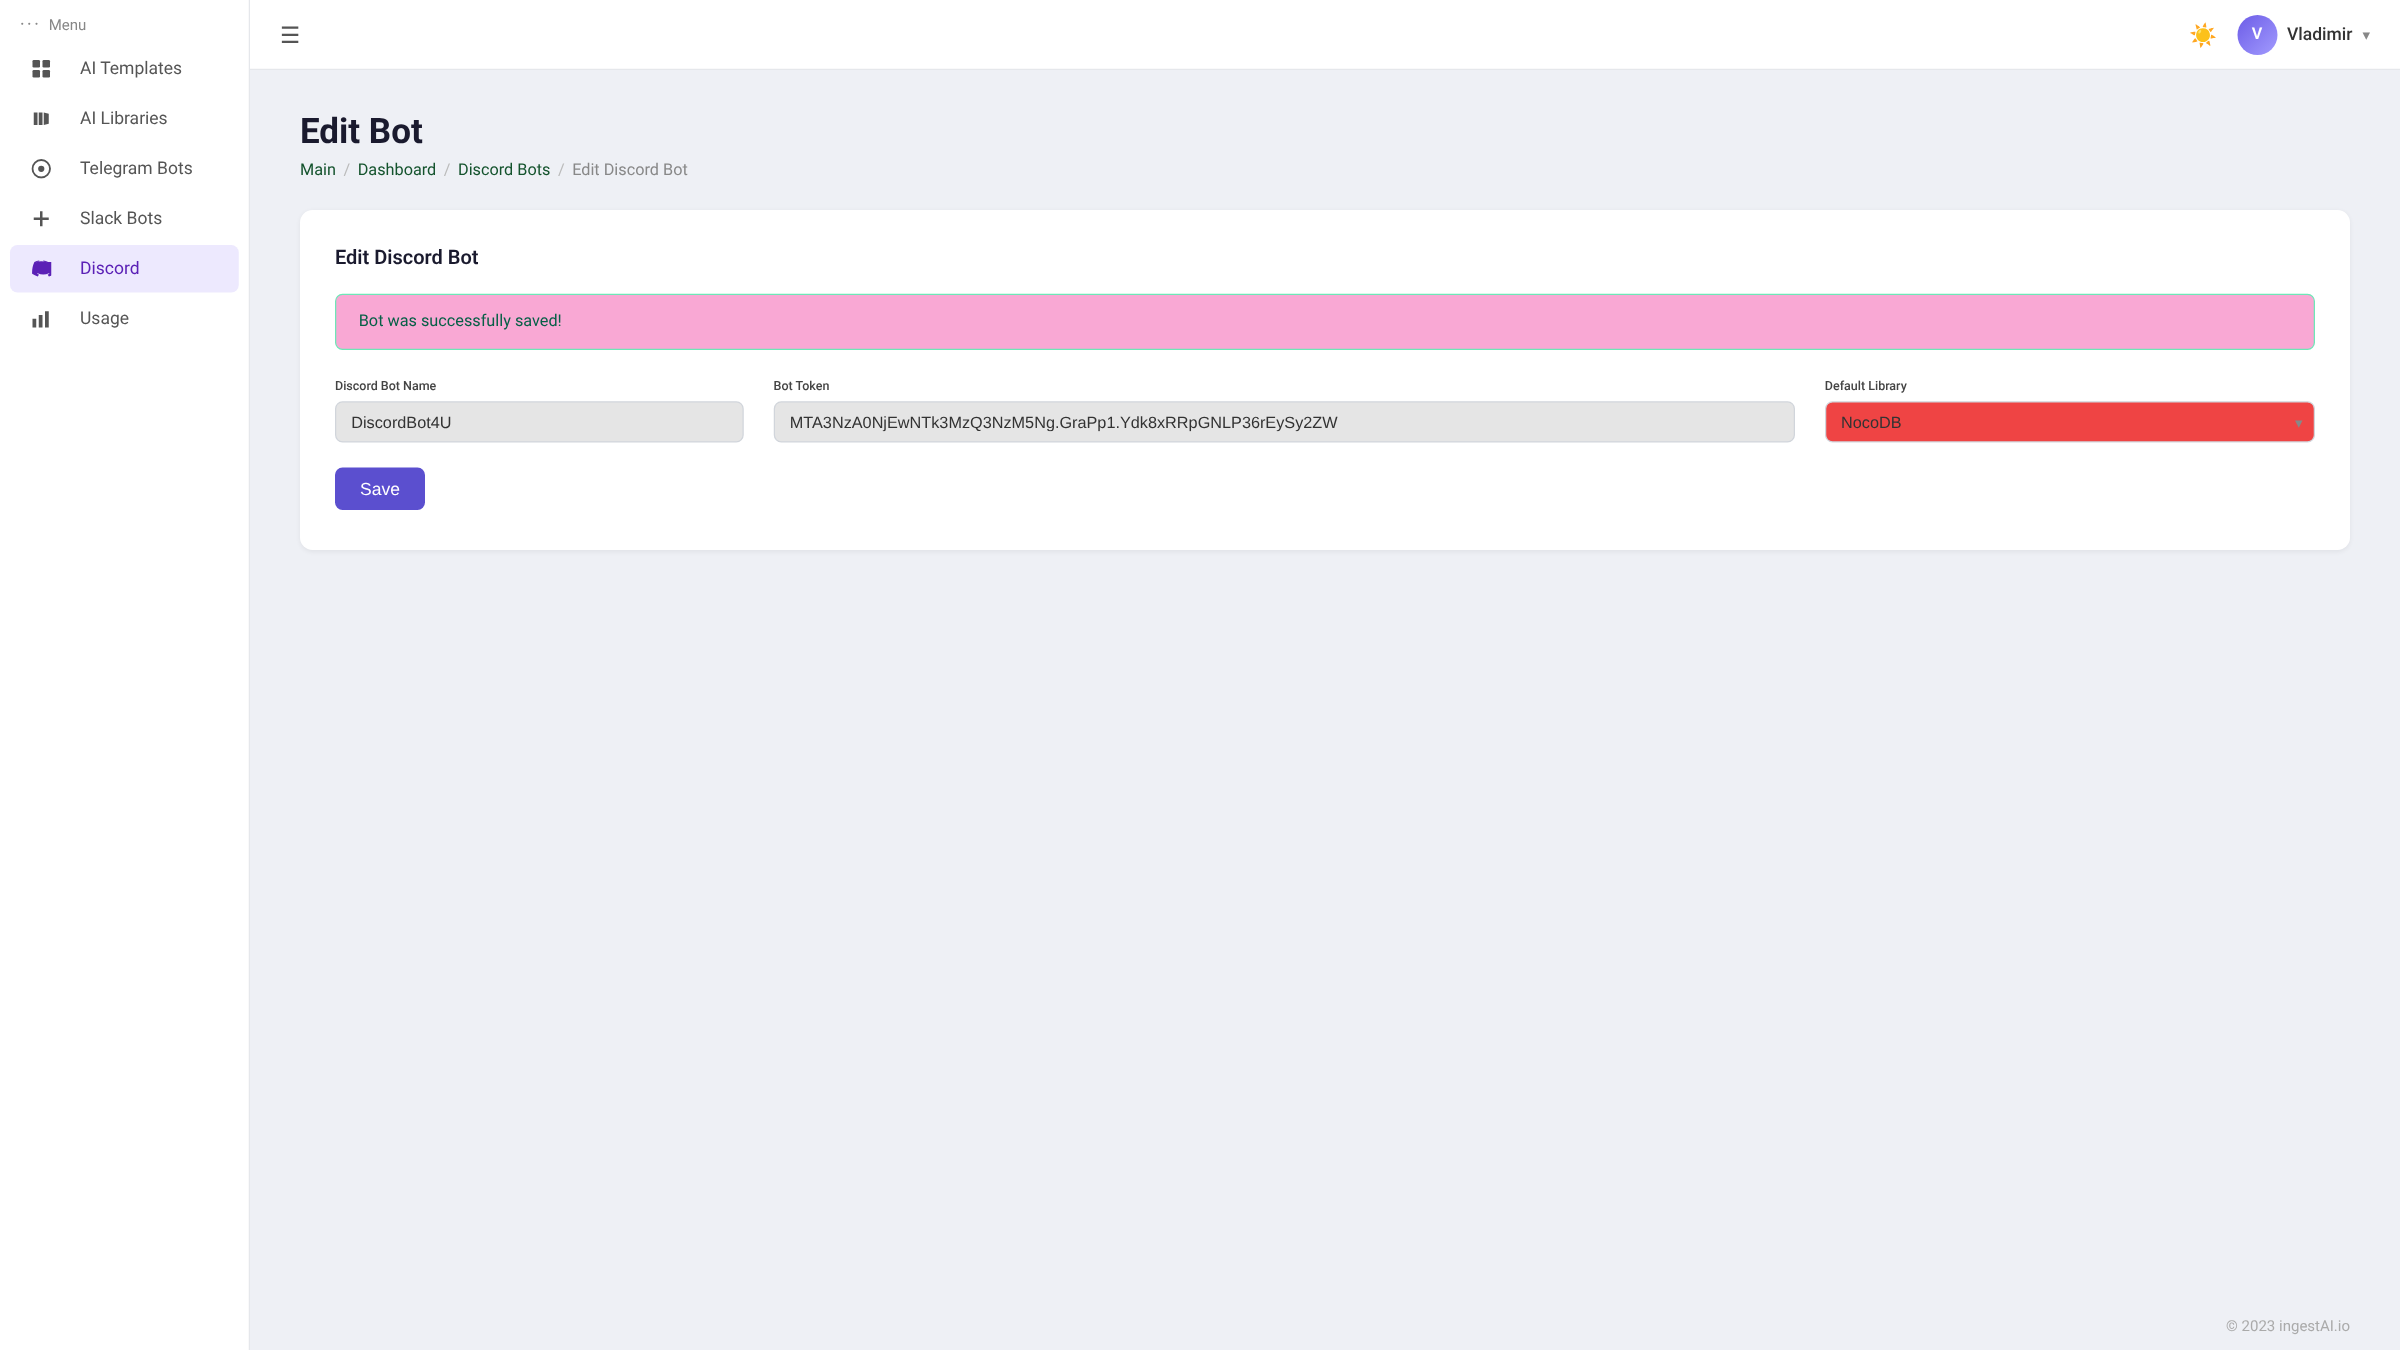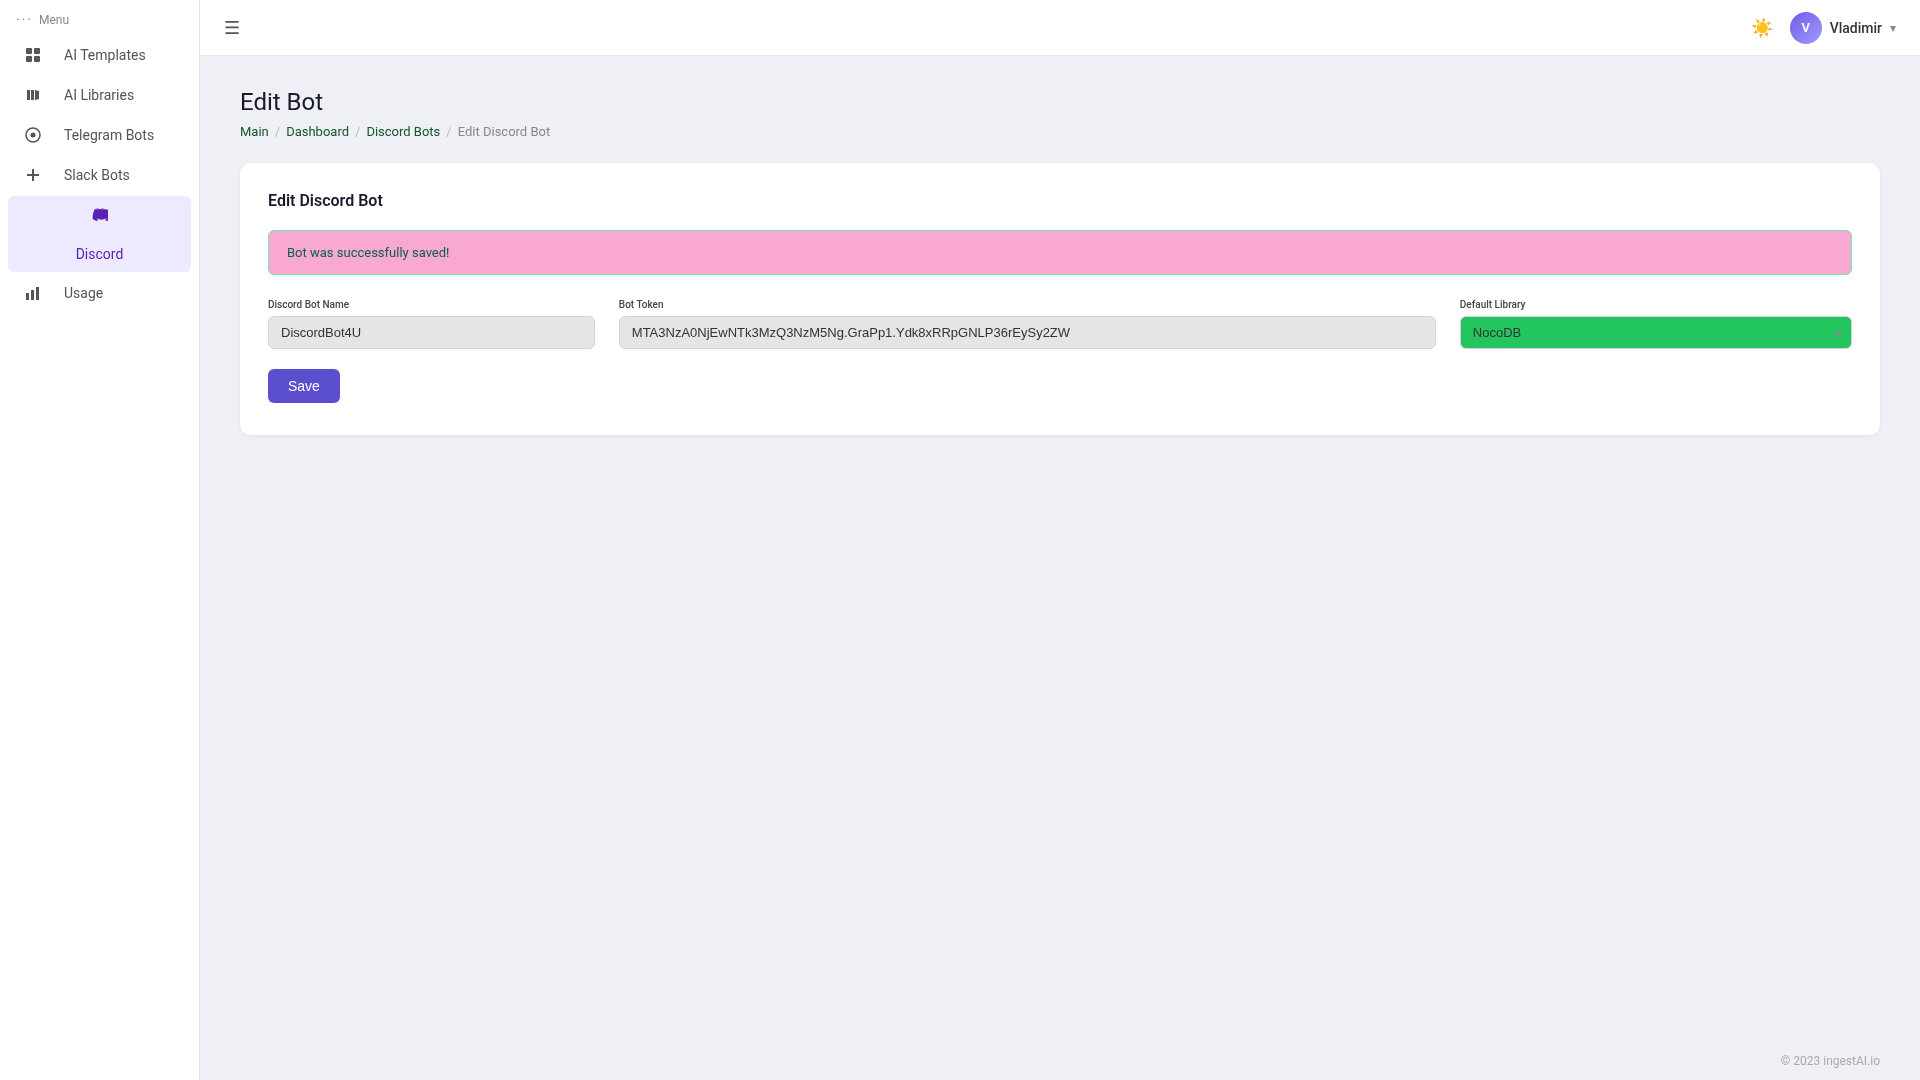--- a/index.html
+++ b/index.html
@@ -68,21 +68,20 @@
       cursor: pointer;
       border-radius: 6px;
       margin: 2px 8px;
       color: #555;
       font-size: 14px;
       transition: background 0.15s;
     }
     .sidebar-item.active {
       background: #ede9fe;
       color: #5b21b6;
-      flex-direction: column;
     }
     .sidebar-icon {
       width: 18px;
       height: 18px;
       display: flex;
       align-items: center;
       justify-content: center;
       font-size: 16px;
       flex-shrink: 0;
     }
@@ -152,22 +151,22 @@
     }
 
     
     .page-content {
       flex: 1;
       padding: 32px 40px;
       overflow-y: auto;
       background: #eef0f5;
     }
     .page-title {
-      font-size: 24px;
-      font-weight: 400;
+      font-size: 28px;
+      font-weight: 700;
       color: #1a1a2e;
       margin-bottom: 8px;
     }
     .breadcrumb {
       display: flex;
       align-items: center;
       gap: 6px;
       font-size: 13px;
       color: #888;
       margin-bottom: 24px;
@@ -237,21 +236,21 @@
     .form-select-wrapper {
       position: relative;
     }
     .form-select {
       appearance: none;
       border: 1px solid #d1d5db;
       border-radius: 6px;
       padding: 8px 32px 8px 12px;
       font-size: 13px;
       color: #333;
-      background: #22c55e;
+      background: #ef4444;
       outline: none;
       width: 100%;
       cursor: pointer;
     }
     .select-chevron {
       position: absolute;
       right: 10px;
       top: 50%;
       transform: translateY(-50%);
       color: #888;

